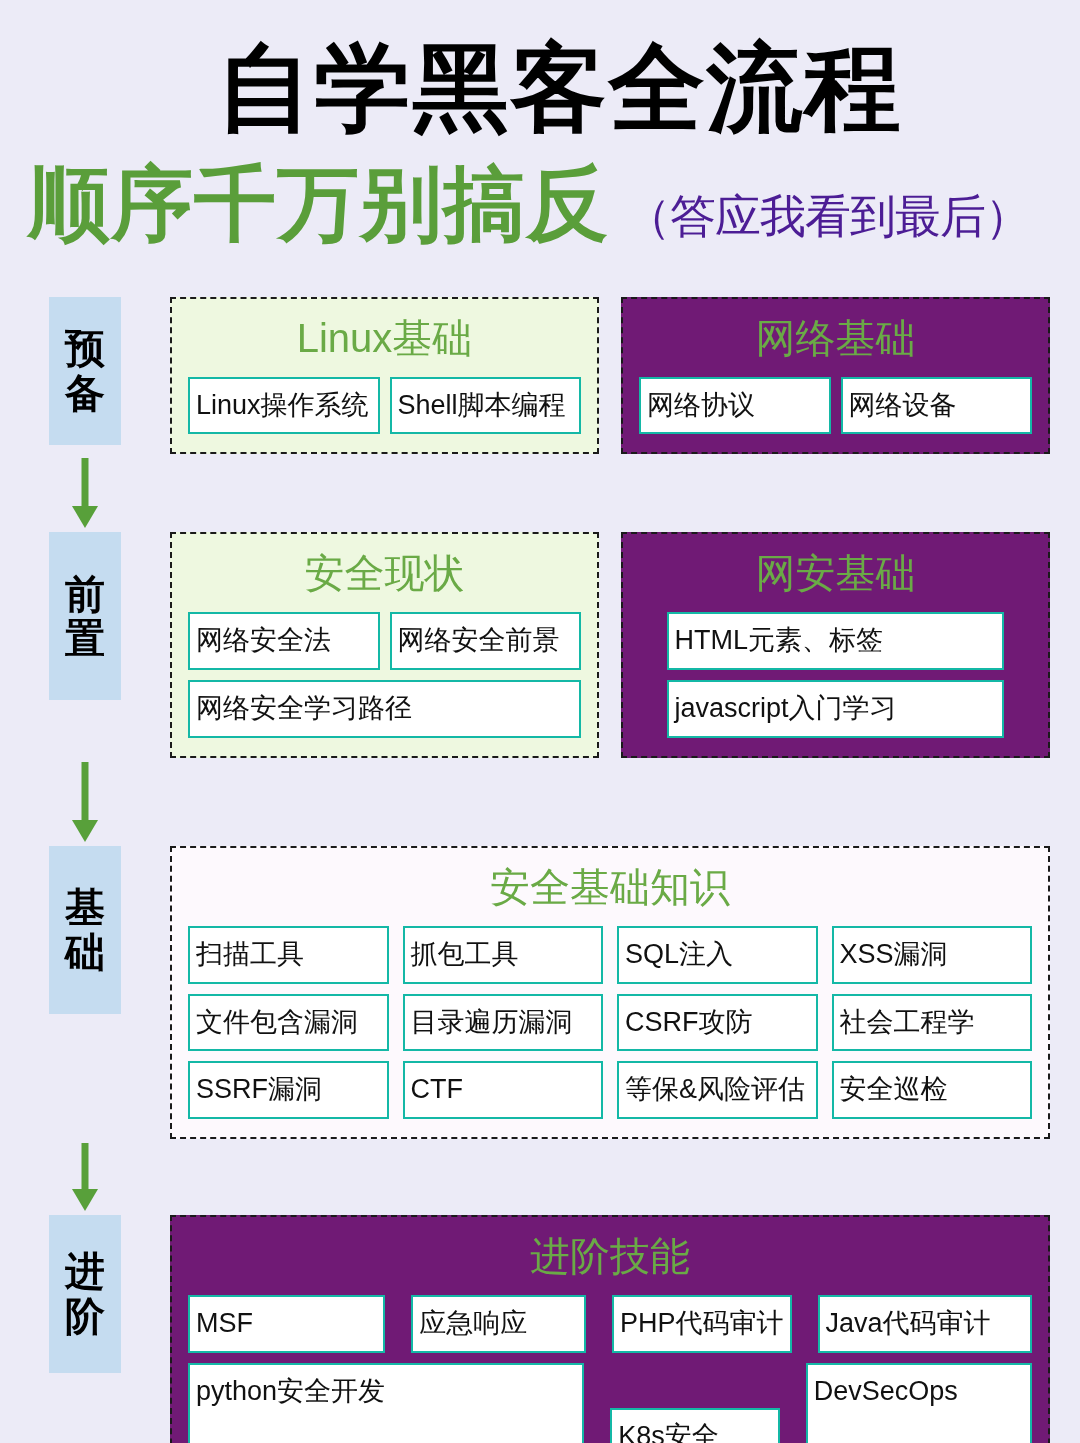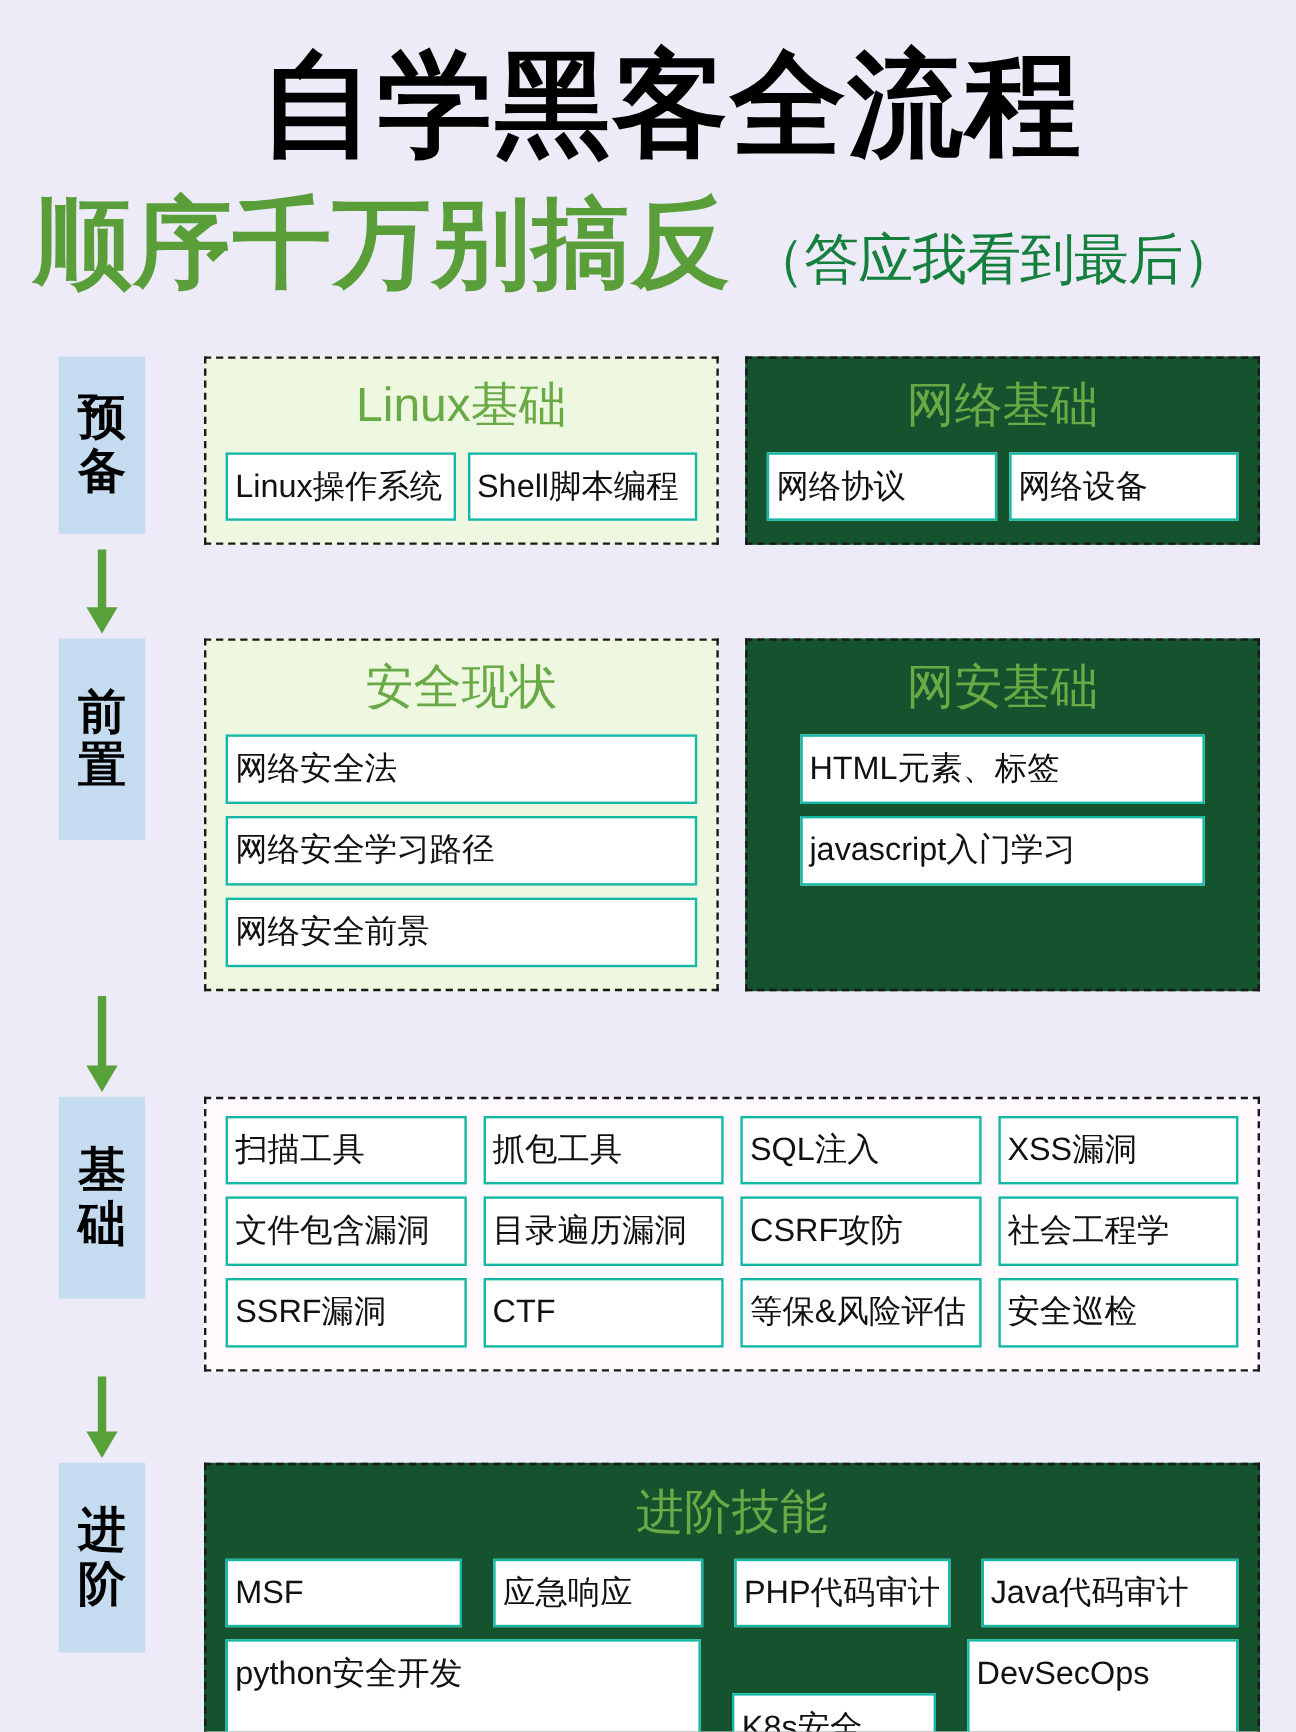--- a/index.html
+++ b/index.html
@@ -38,21 +38,21 @@
   }
   .subtitle-main {
     font-size: 82px;
     font-weight: bold;
     color: #5a9e3a;
     line-height: 1;
     letter-spacing: 1px;
   }
   .subtitle-note {
     font-size: 46px;
-    color: #15803d;
+    color: #4c1d95;
     line-height: 1;
     margin-left: 16px;
     padding-bottom: 6px;
     letter-spacing: -1px;
   }
 
   
   .flow {
     position: relative;
     margin-top: 52px;
@@ -103,21 +103,21 @@
     display: flex;
     gap: 22px;
   }
   .panel {
     border: 2px dashed #1a1a1a;
     box-sizing: border-box;
     padding: 14px 16px 18px 16px;
     flex: 1;
   }
   .panel.green  { background: #eef8e0; }
-  .panel.cream  { background: #14532d; }
+  .panel.cream  { background: #701a75; }
   .panel.violet { background: #fdf9fd; }
 
   .panel-title {
     text-align: center;
     color: #6aaa46;
     font-size: 40px;
     line-height: 1.25;
     margin-bottom: 14px;
     font-weight: normal;
   }
@@ -231,22 +231,22 @@
         <span>前</span>
         <span>置</span>
       </div>
     </div>
     <div class="panels">
 
       <div class="panel green r2l">
         <div class="panel-title">安全现状</div>
         <div class="items">
           <div class="chip half">网络安全法</div>
+          <div class="chip half">网络安全前景</div>
           <div class="chip full">网络安全学习路径</div>
-          <div class="chip half">网络安全前景</div>
         </div>
       </div>
 
       <div class="panel cream r2r">
         <div class="panel-title">网安基础</div>
         <div class="items center">
           <div class="chip full">HTML元素、标签</div>
           <div class="chip full">javascript入门学习</div>
         </div>
       </div>
@@ -268,20 +268,21 @@
 
   <div class="row">
     <div class="rail">
       <div class="stage-chip" style="height:168px;">
         <span>基</span>
         <span>础</span>
       </div>
     </div>
     <div class="panels">
       <div class="panel violet">
+        <div class="panel-title">安全基础知识</div>
         <div class="grid4">
           <div class="chip">扫描工具</div>
           <div class="chip">抓包工具</div>
           <div class="chip">SQL注入</div>
           <div class="chip">XSS漏洞</div>
           <div class="chip">文件包含漏洞</div>
           <div class="chip">目录遍历漏洞</div>
           <div class="chip">CSRF攻防</div>
           <div class="chip">社会工程学</div>
           <div class="chip">SSRF漏洞</div>

